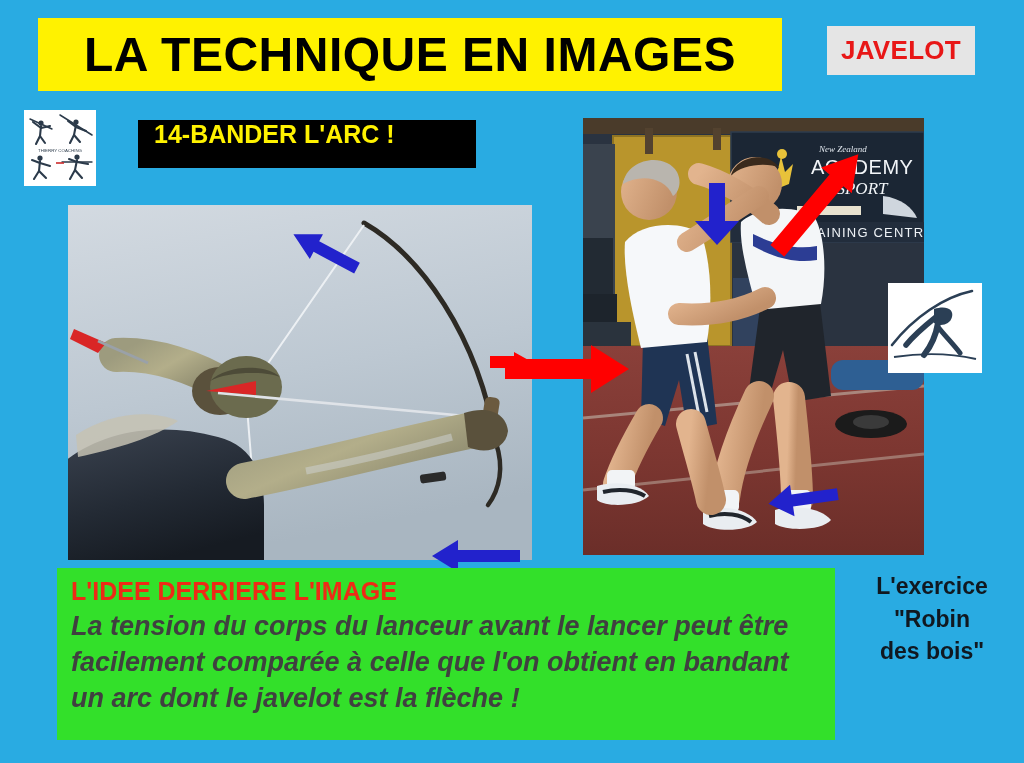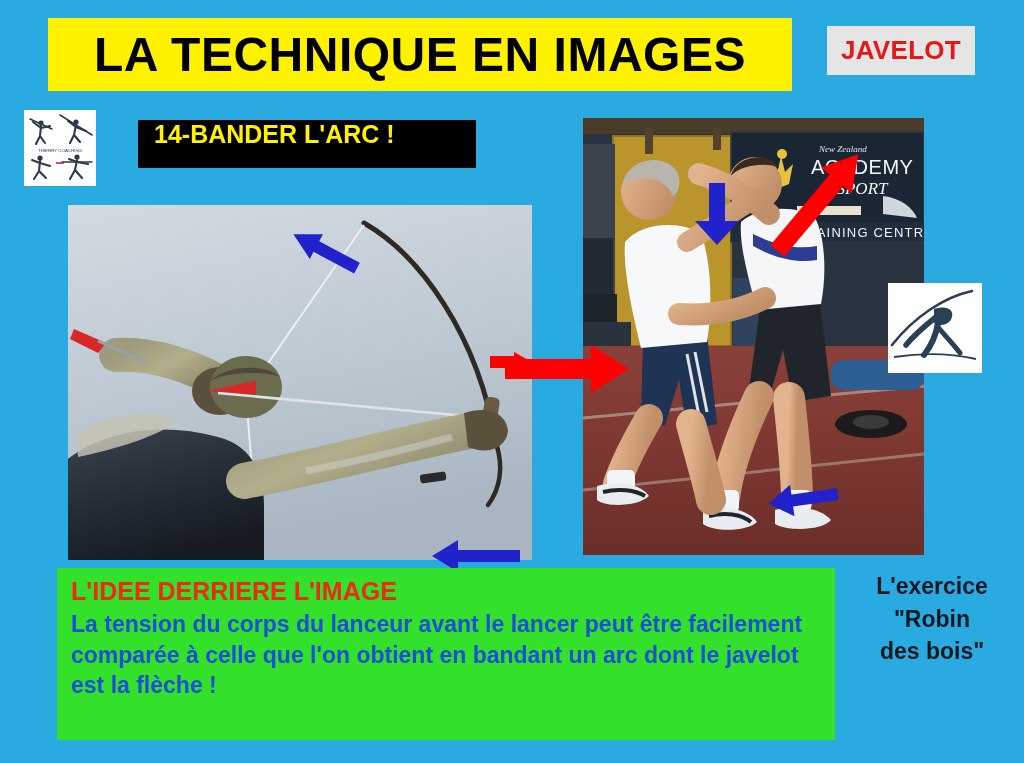--- a/index.html
+++ b/index.html
@@ -22,21 +22,20 @@
   #title-banner {
     position: absolute;
     left: 38px;
     top: 18px;
     width: 744px;
     height: 73px;
     background: #FFF200;
     display: flex;
     align-items: center;
     justify-content: center;
-    margin-left: 10px;
   }
   #title-text {
     font-size: 48px;
     font-weight: bold;
     color: #000000;
     letter-spacing: 0.5px;
     white-space: nowrap;
     line-height: 1;
   }
 
@@ -136,24 +135,25 @@
   }
   #idea-heading {
     font-size: 25px;
     font-weight: bold;
     color: #EE2A16;
     line-height: 1.25;
     margin-bottom: 2px;
     white-space: nowrap;
   }
   #idea-body {
-    font-size: 23px;
-    font-weight: bold;
-    color: #1d4ed8;
+    font-size: 27px;
+    font-weight: bold;
+    color: #404040;
     line-height: 1.33;
+    font-style: italic;
   }
 
   
   #exercise-caption {
     position: absolute;
     left: 852px;
     top: 570px;
     width: 160px;
     font-size: 23px;
     font-weight: bold;

